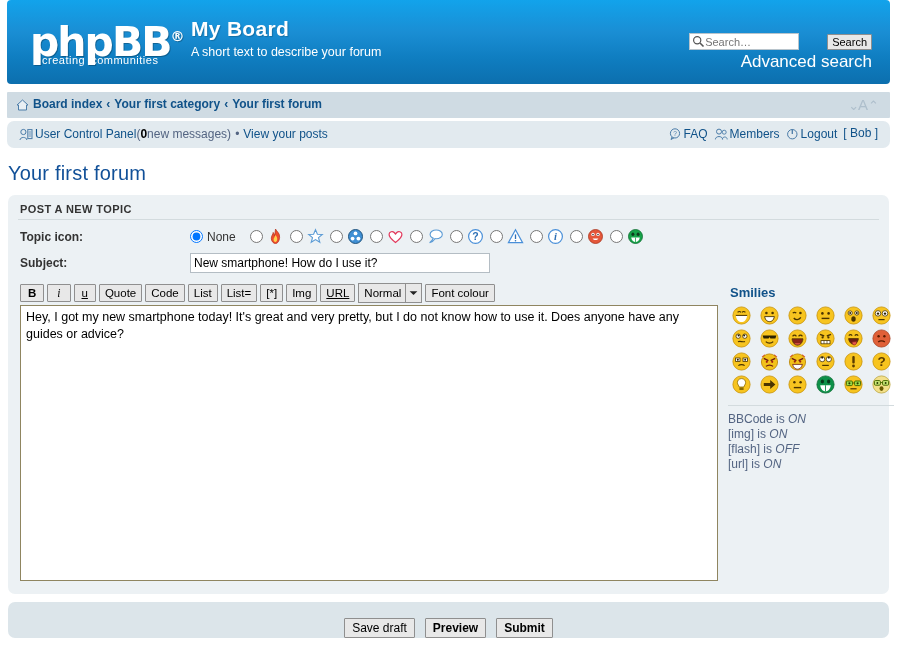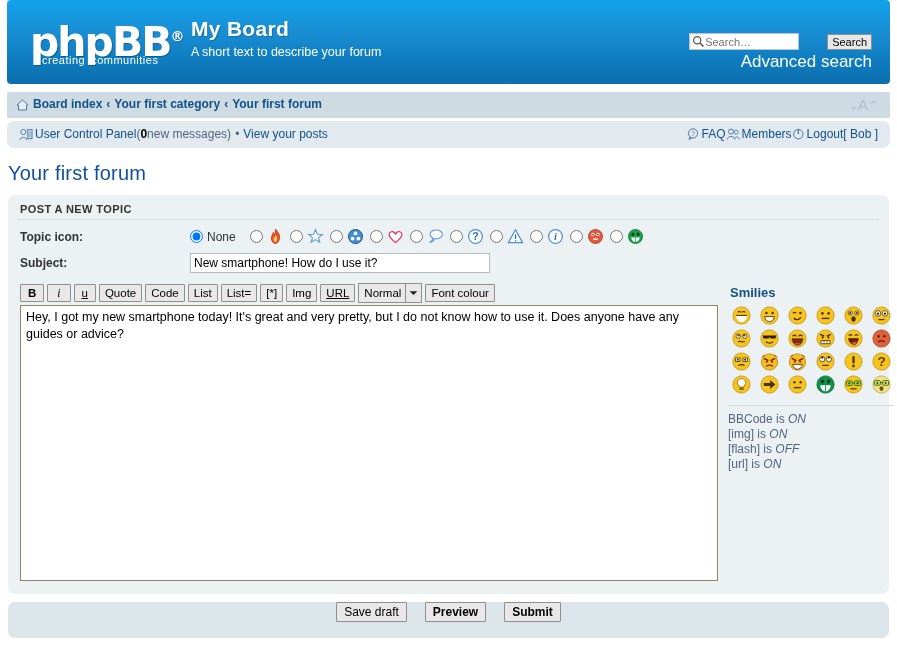--- a/index.html
+++ b/index.html
@@ -64,21 +64,21 @@
   .home-ico{width:13px;height:12px;display:inline-block;position:relative;top:1px;}
   .sep{color:#105289;font-weight:bold;}
   .fontsize{position:absolute;right:12px;top:4px;color:#aebfcc;font-size:13px;letter-spacing:-1px;cursor:pointer;}
   .fontsize .ltr{font-size:15px;letter-spacing:0;}
 
   .linkbar{
     margin:3px 7px 0 7px;background:#e2eaef;border-radius:7px;
     padding:5px 9px;height:17px;position:relative;
   }
   .linkbar .left{position:absolute;left:12px;top:5px;display:flex;align-items:center;}
-  .linkbar .right{position:absolute;right:12px;top:5px;display:flex;align-items:flex-end;}
+  .linkbar .right{position:absolute;right:12px;top:5px;display:flex;align-items:flex-start;gap:6px;}
   .linkbar a{color:#105289;font-size:12px;text-decoration:none;}
   .linkbar .plain{color:#536482;font-size:12px;}
   .linkbar b{color:#000;}
   .ico{display:inline-block;position:relative;top:2px;margin-right:2px;}
 
   
   .page-title{
     margin:14px 8px 0 8px;font-size:20px;color:#115098;
     font-weight:normal;letter-spacing:.2px;
     font-family:"Liberation Sans",sans-serif;
@@ -142,21 +142,21 @@
   .smiley{width:19px;height:19px;cursor:pointer;margin:1px auto;display:block;}
   .bbstatus{
     margin-top:10px;border-top:1px solid #d3dbde;padding-top:6px;
     font-size:12px;color:#536482;line-height:15px;
   }
   .bbstatus i{font-style:italic;}
 
   
   .submitbar{
     margin:8px 8px 0 8px;background:#dce5ea;border-radius:7px;
-    height:36px;display:flex;align-items:flex-start;justify-content:center;gap:18px;
+    height:36px;display:flex;align-items:flex-end;justify-content:center;gap:10px;
   }
   .sbtn{
     background:#e8e8e8;border:1px solid #8f8f8f;border-radius:1px;
     font-size:12px;padding:2px 7px;cursor:pointer;color:#000;
     font-family:"Liberation Sans",sans-serif;
   }
   .sbtn.strong{font-weight:bold;}
 </style>
 </head>
 <body>

